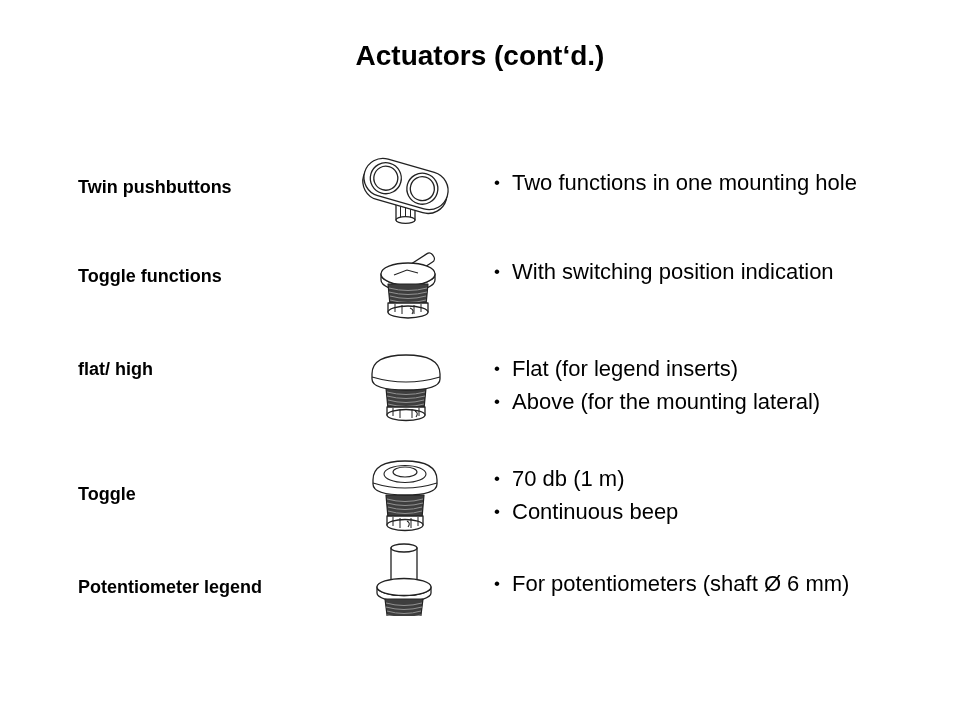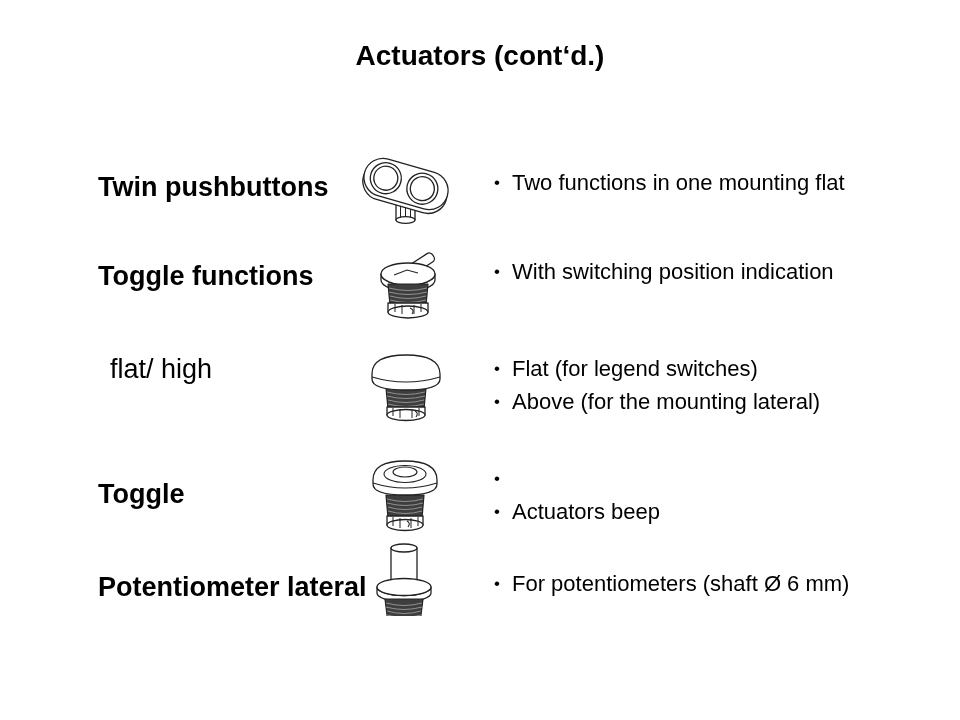--- a/index.html
+++ b/index.html
@@ -14,30 +14,29 @@
   }
   .title {
     position: absolute;
     top: 40px; left: 0; width: 100%;
     text-align: center;
     font-size: 28px;
     font-weight: bold;
   }
   .row-label {
     position: absolute;
-    left: 98px;
-    font-size: 27px;
+    left: 78px;
+    font-size: 18px;
     font-weight: bold;
     line-height: 31px;
     white-space: nowrap;
   }
   .row-label .sub {
     display: block;
-    font-weight: normal;
-    margin-left: 12px;
+    font-weight: bold;
   }
   .illus { position: absolute; }
   .illus svg { display: block; }
   .bullets {
     position: absolute;
     left: 494px;
     font-size: 22px;
     line-height: 33px;
   }
   .bullet-line { display: flex; align-items: flex-start; }
@@ -82,21 +81,21 @@
         <circle class="ln" cx="29" cy="28" r="15.5"></circle>
         <circle class="ln" cx="29" cy="28" r="12"></circle>
         <circle class="ln" cx="67" cy="28" r="15.5"></circle>
         <circle class="ln" cx="67" cy="28" r="12"></circle>
       </g>
     </svg>
   </div>
   <div class="bullets" style="top:166px">
     <div class="bullet-line">
       <span class="dot">•</span>
-      <span class="btext">Two functions in one mounting flat</span>
+      <span class="btext">Two functions in one mounting hole</span>
     </div>
   </div>
 
   <div class="row-label" style="top:261px">
     <span>Toggle functions</span>
   </div>
   <div class="illus" style="left:374px; top:248px">
     <svg width="68" height="74" viewBox="0 0 68 74">
 
       <g transform="translate(34,24) rotate(-33)">
@@ -149,21 +148,21 @@
       <line class="tk" x1="51" y1="58" x2="51" y2="66"></line>
       <path class="fn" d="M47 61 q4 2 1 6"></path>
 
       <path class="ln" d="M4 24 Q4 5 38 5 Q72 5 72 24 L72 29 Q72 40 38 40 Q4 40 4 29 Z"></path>
       <path class="fn" d="M4 27 Q38 37 72 27"></path>
     </svg>
   </div>
   <div class="bullets" style="top:352px">
     <div class="bullet-line">
       <span class="dot">•</span>
-      <span class="btext">Flat (for legend switches)</span>
+      <span class="btext">Flat (for legend inserts)</span>
     </div>
     <div class="bullet-line">
       <span class="dot">•</span>
       <span class="btext">Above (for the mounting lateral)</span>
     </div>
   </div>
 
   <div class="row-label" style="top:479px">
     <span>Toggle</span>
   </div>
@@ -186,29 +185,30 @@
 
       <path class="ln" d="M3 25 Q3 6 35 6 Q67 6 67 25 L67 29 Q67 40 35 40 Q3 40 3 29 Z"></path>
       <path class="fn" d="M3 28 Q35 38 67 28"></path>
       <ellipse class="fn" cx="35" cy="19" rx="21" ry="8.5"></ellipse>
       <ellipse class="fn" cx="35" cy="17" rx="12" ry="5"></ellipse>
     </svg>
   </div>
   <div class="bullets" style="top:462px">
     <div class="bullet-line">
       <span class="dot">•</span>
-    </div>
-    <div class="bullet-line">
-      <span class="dot">•</span>
-      <span class="btext">Actuators beep</span>
+      <span class="btext">70 db (1 m)</span>
+    </div>
+    <div class="bullet-line">
+      <span class="dot">•</span>
+      <span class="btext">Continuous beep</span>
     </div>
   </div>
 
   <div class="row-label" style="top:572px">
-    <span>Potentiometer lateral</span>
+    <span>Potentiometer legend</span>
   </div>
   <div class="illus" style="left:366px; top:541px">
     <svg width="76" height="100" viewBox="0 0 76 100">
 
       <rect class="ln" x="25" y="7" width="26" height="36"></rect>
       <ellipse class="ln" cx="38" cy="7" rx="13" ry="4"></ellipse>
 
       <path class="ln" d="M11 46 a27 8.5 0 0 0 54 0 l0 6 a27 8.5 0 0 1 -54 0 z"></path>
       <ellipse class="ln" cx="38" cy="46" rx="27" ry="8.5"></ellipse>
 

